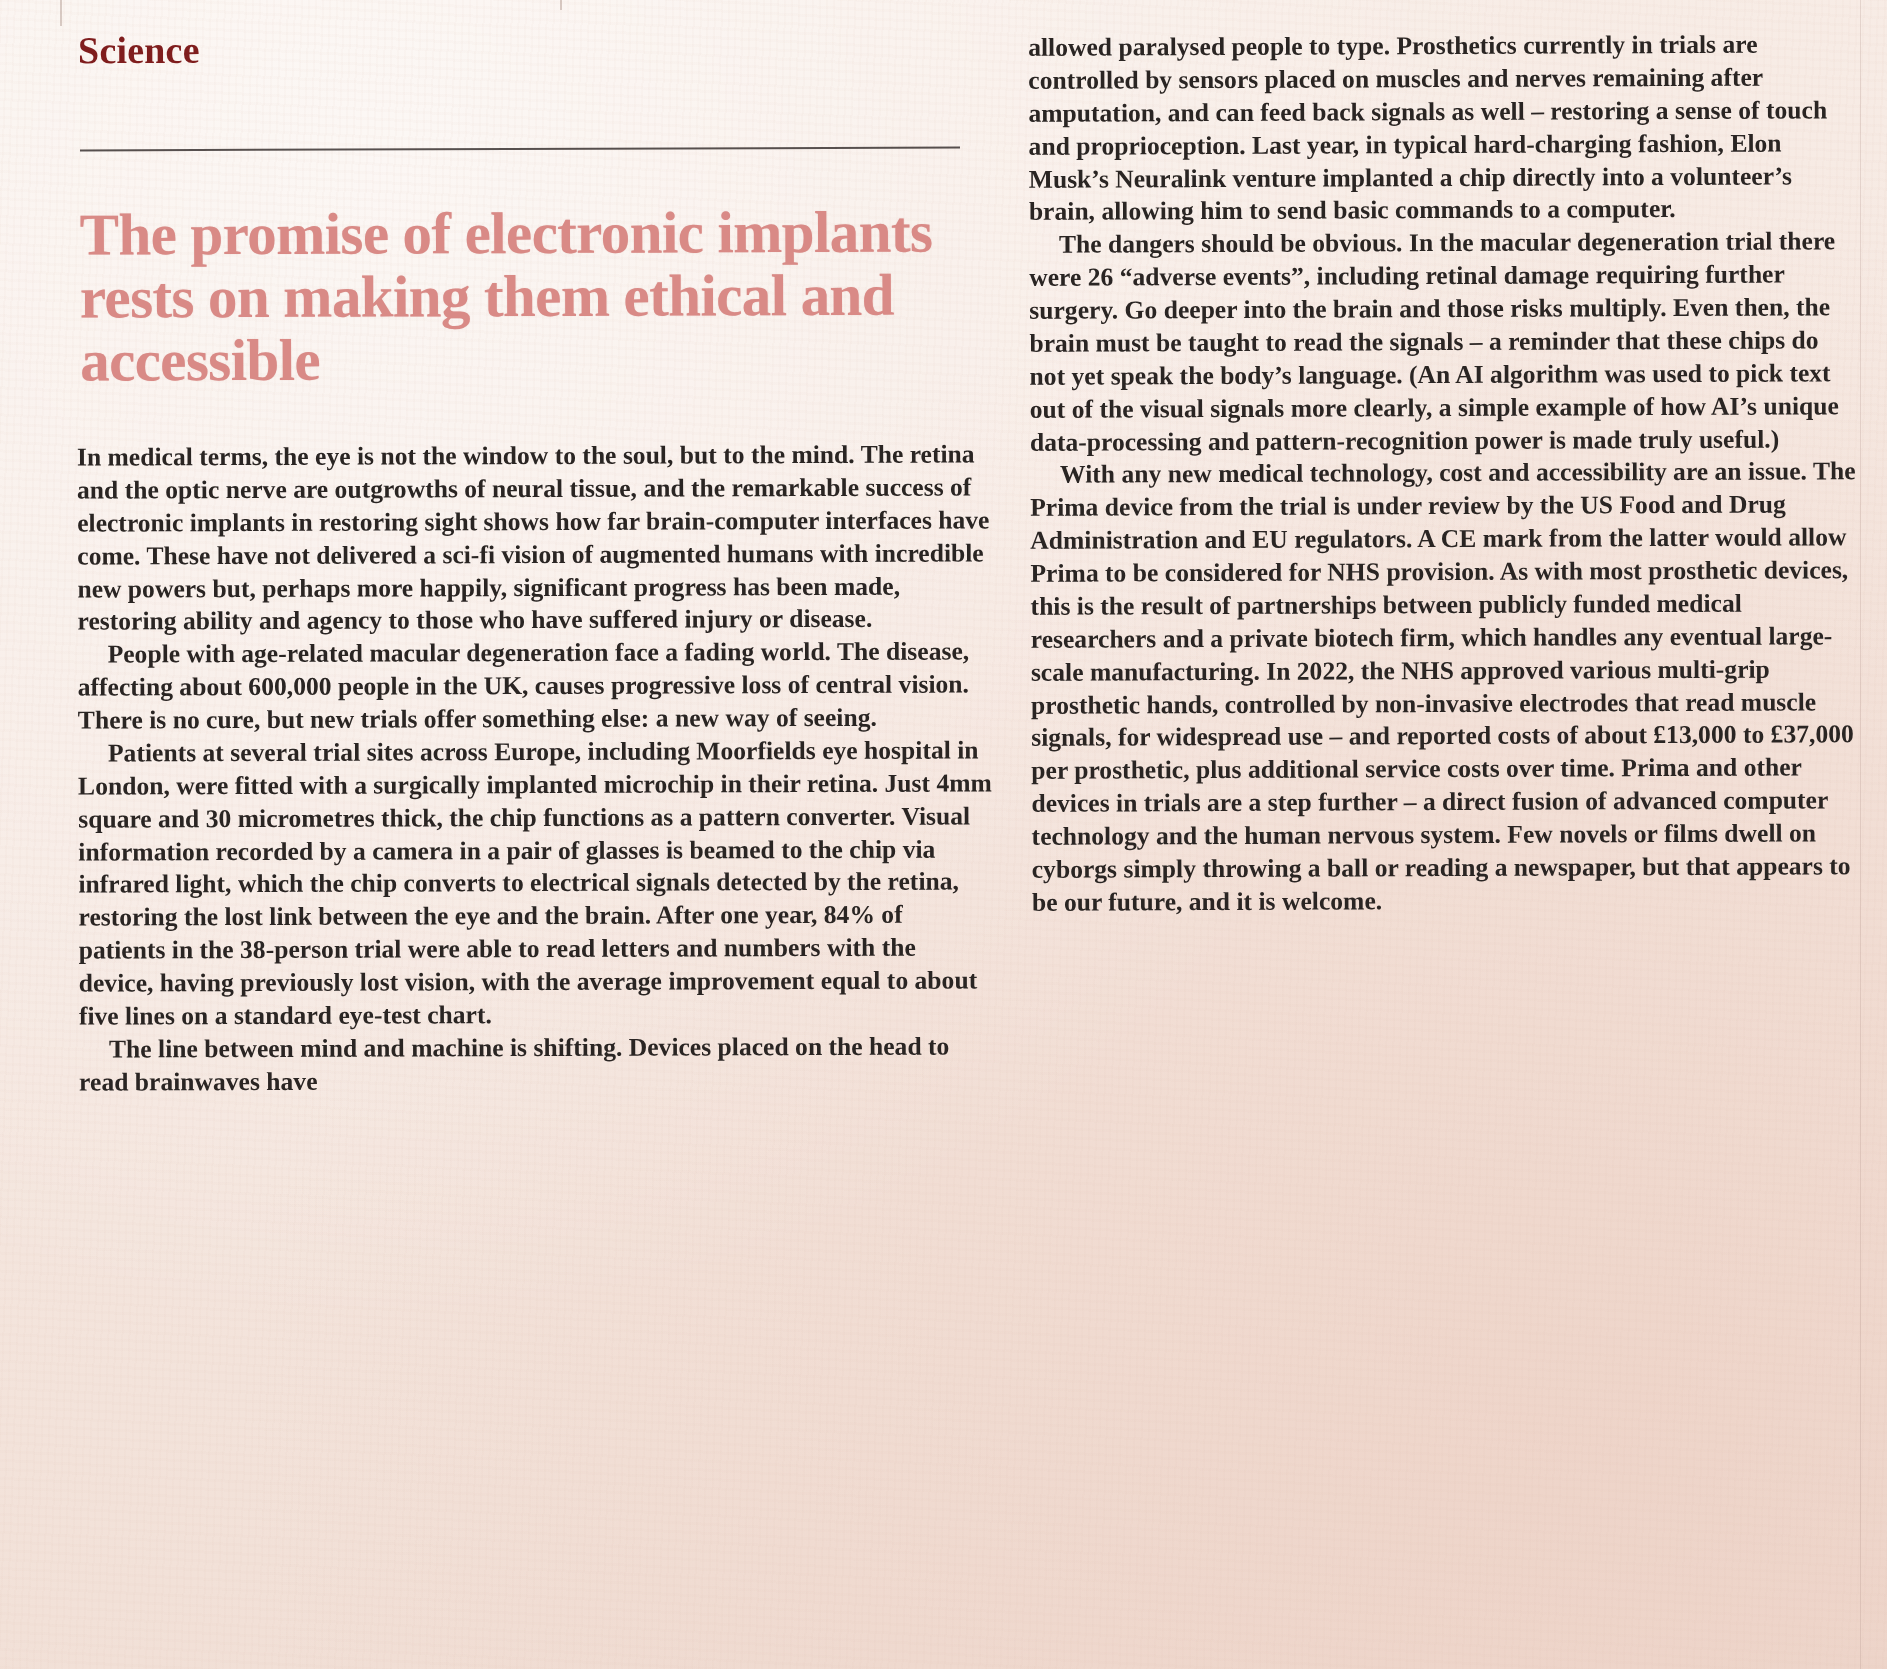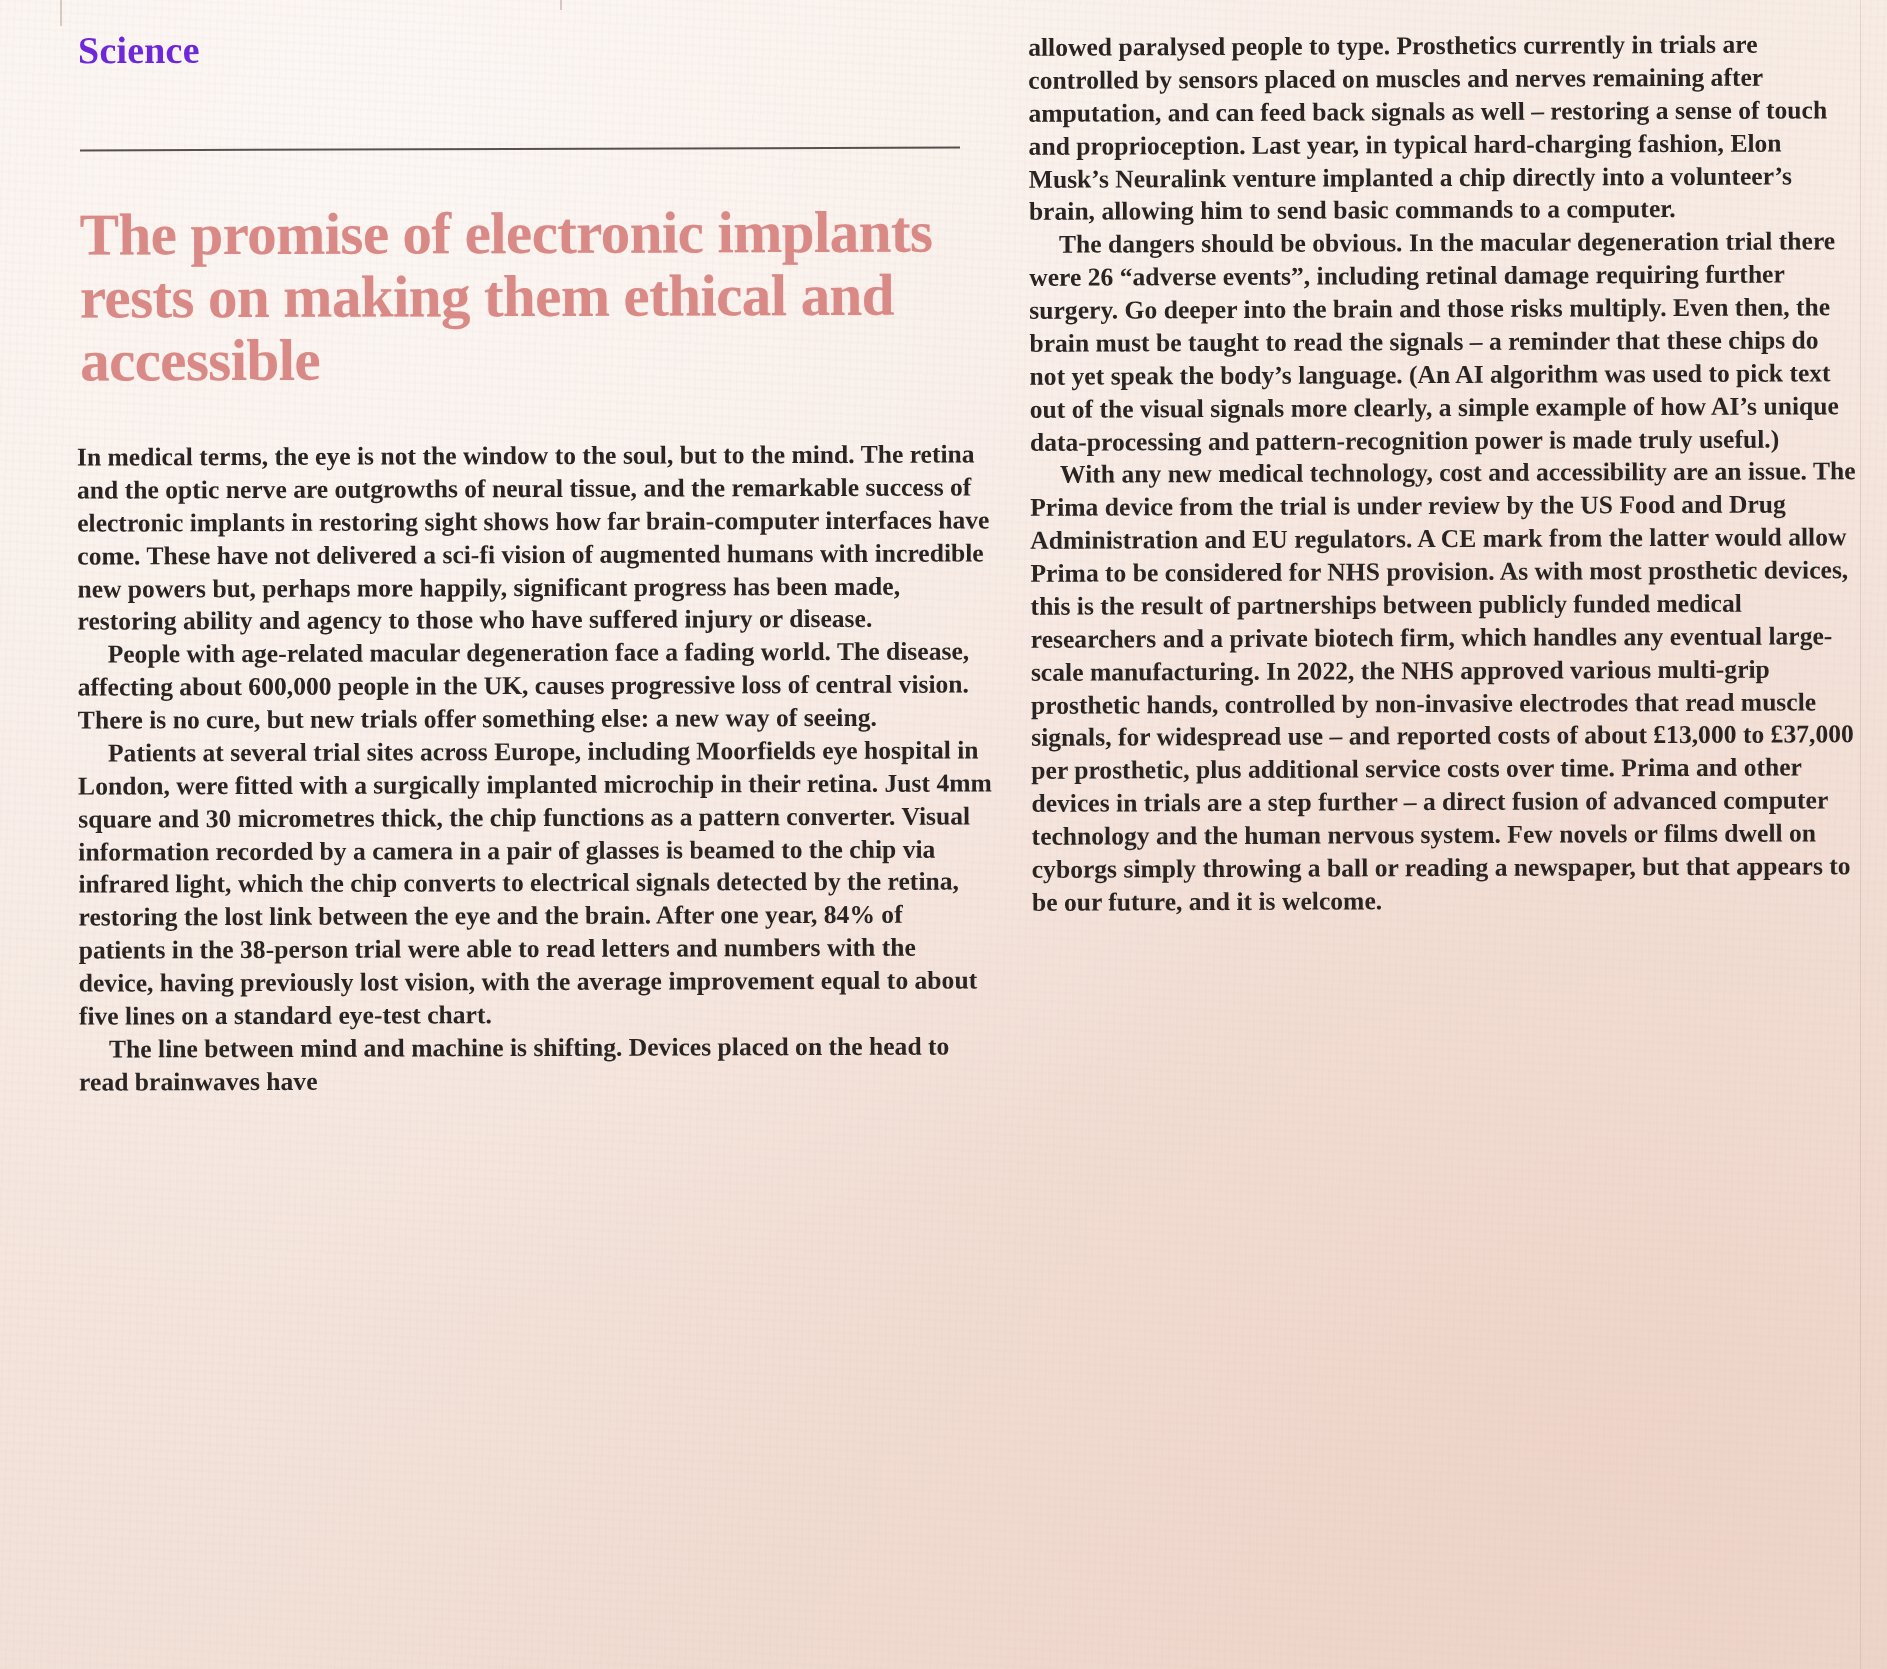--- a/index.html
+++ b/index.html
@@ -50,21 +50,21 @@
     padding: 0;
   }
 
   .section-label {
     position: absolute;
     left: 78px;
     top: 28px;
     font-family: "Liberation Serif", serif;
     font-weight: bold;
     font-size: 38px;
-    color: #6d28d9;
+    color: #7f1d1d;
     letter-spacing: 0.2px;
     transform: rotate(-0.25deg);
   }
 
   .rule {
     position: absolute;
     left: 80px;
     top: 148px;
     width: 880px;
     height: 2px;

